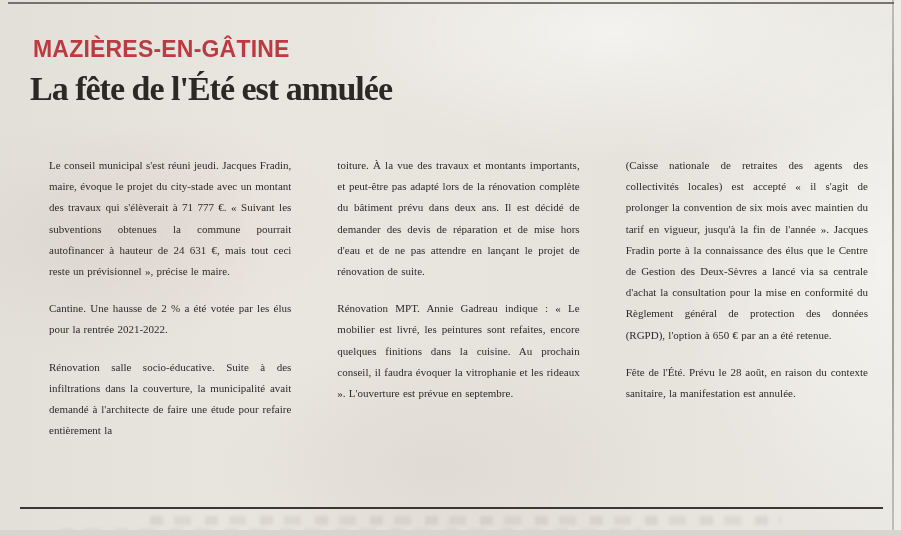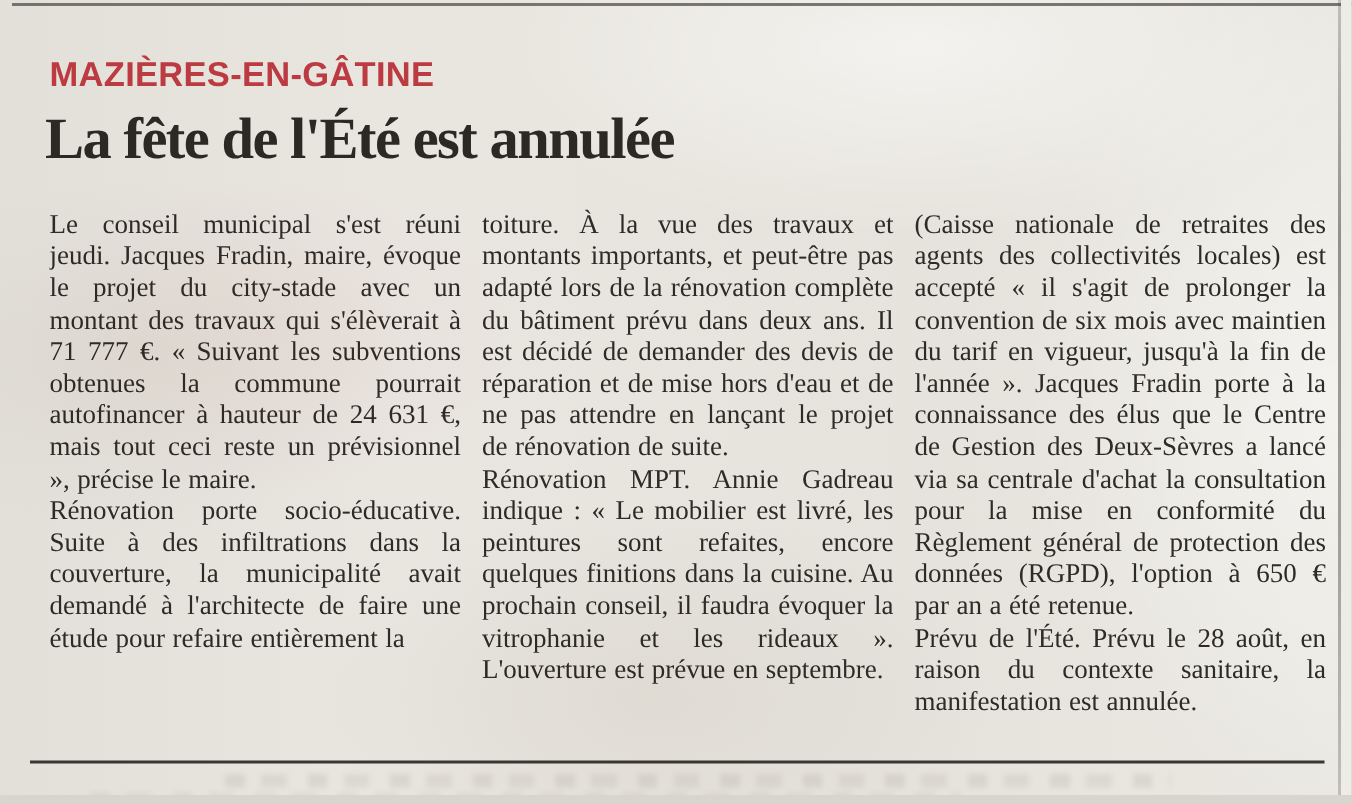--- a/index.html
+++ b/index.html
@@ -43,39 +43,39 @@
     font-weight: 700;
     font-size: 23px;
     letter-spacing: 0.2px;
     color: #bc3a42;
   }
   .headline {
     position: absolute;
     left: 30px; top: 70px;
     margin: 0;
     font-weight: 700;
-    font-size: 39px;
+    font-size: 34px;
     letter-spacing: -1px;
     color: #2c2824;
   }
   .columns {
     position: absolute;
     left: 33px; top: 139px;
     width: 851px; height: 366px;
     display: flex;
     gap: 14px;
     overflow: hidden;
   }
   .col {
     flex: 1 1 0;
     min-width: 0;
   }
   .col p {
-    margin: 0;
-    font-size: 18px;
+    margin: 16px;
+    font-size: 11px;
     line-height: 21.2px;
     text-align: justify;
     color: #2e2b27;
     word-spacing: 0.5px;
     hyphens: auto;
     -webkit-hyphens: auto;
   }
   .b { font-weight: 400; }
   .it { }
   .bottom-rule {
@@ -104,31 +104,32 @@
   <div class="edge-light"></div>
   <div class="edge-line"></div>
 
   <div class="kicker">MAZIÈRES-EN-GÂTINE</div>
   <h1 class="headline">La fête de l'Été est annulée</h1>
 
   <div class="columns">
 
     <div class="col">
       <p><span>Le conseil municipal s'est réuni jeudi. Jacques Fradin, maire, évoque le projet du city-stade avec un montant des travaux qui s'élèverait à 71 777 €. </span><span class="it">« Suivant les subventions obtenues la commune pourrait autofinancer à hauteur de 24 631 €, mais tout ceci reste un prévisionnel »</span><span>, précise le maire.</span></p>
-      <p><span class="b">Rénovation porte socio-éducative.</span><span> Suite à des infiltrations dans la couverture, la municipalité avait demandé à l'architecte de faire une étude pour refaire entièrement la</span></p>
+      <p><span class="b">Cantine.</span><span> Une hausse de 2 % a été votée par les élus pour la rentrée 2021-2022.</span></p>
+      <p><span class="b">Rénovation salle socio-éducative.</span><span> Suite à des infiltrations dans la couverture, la municipalité avait demandé à l'architecte de faire une étude pour refaire entièrement la</span></p>
     </div>
 
     <div class="col">
       <p><span>toiture. À la vue des travaux et montants importants, et peut-être pas adapté lors de la rénovation complète du bâtiment prévu dans deux ans. Il est décidé de demander des devis de réparation et de mise hors d'eau et de ne pas attendre en lançant le projet de rénovation de suite.</span></p>
       <p><span class="b">Rénovation MPT.</span><span> Annie Gadreau indique : </span><span class="it">« Le mobilier est livré, les peintures sont refaites, encore quelques finitions dans la cuisine. Au prochain conseil, il faudra évoquer la vitrophanie et les rideaux »</span><span>. L'ouverture est prévue en septembre.</span></p>
     </div>
 
     <div class="col">
       <p><span>(Caisse nationale de retraites des agents des collectivités locales) est accepté </span><span class="it">« il s'agit de prolonger la convention de six mois avec maintien du tarif en vigueur, jusqu'à la fin de l'année »</span><span>. Jacques Fradin porte à la connaissance des élus que le Centre de Gestion des Deux-Sèvres a lancé via sa centrale d'achat la consultation pour la mise en conformité du Règlement général de protection des données (RGPD), l'option à 650 € par an a été retenue.</span></p>
-      <p><span class="b">Prévu de l'Été.</span><span> Prévu le 28 août, en raison du contexte sanitaire, la manifestation est annulée.</span></p>
+      <p><span class="b">Fête de l'Été.</span><span> Prévu le 28 août, en raison du contexte sanitaire, la manifestation est annulée.</span></p>
     </div>
 
   </div>
 
   <div class="bottom-rule"></div>
   <div class="ghost ghost-1"></div>
   <div class="ghost ghost-2"></div>
 
 </div>
 

